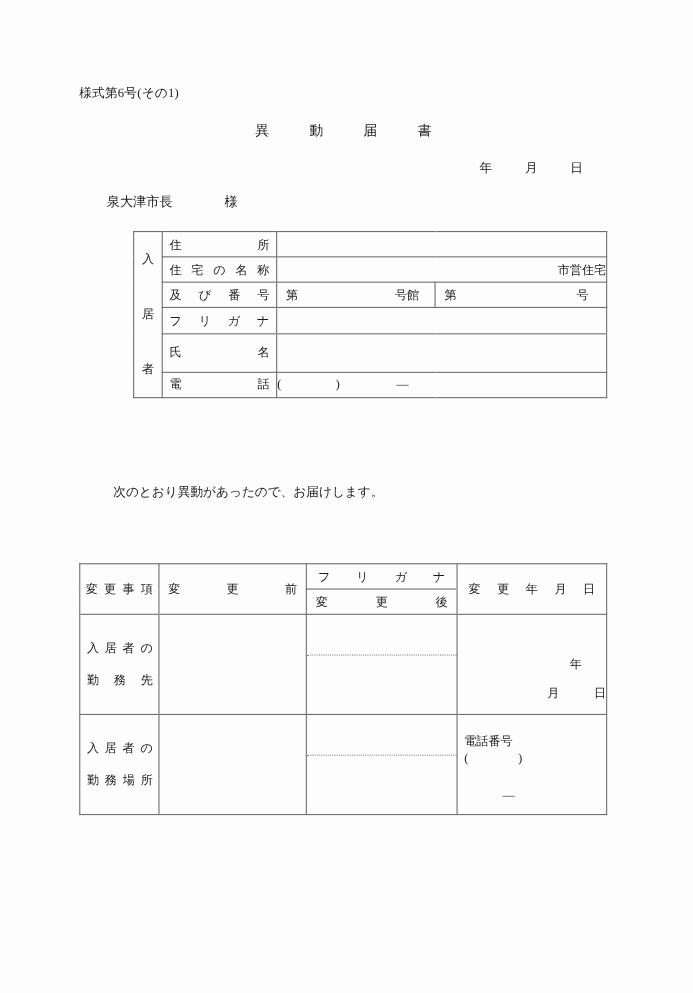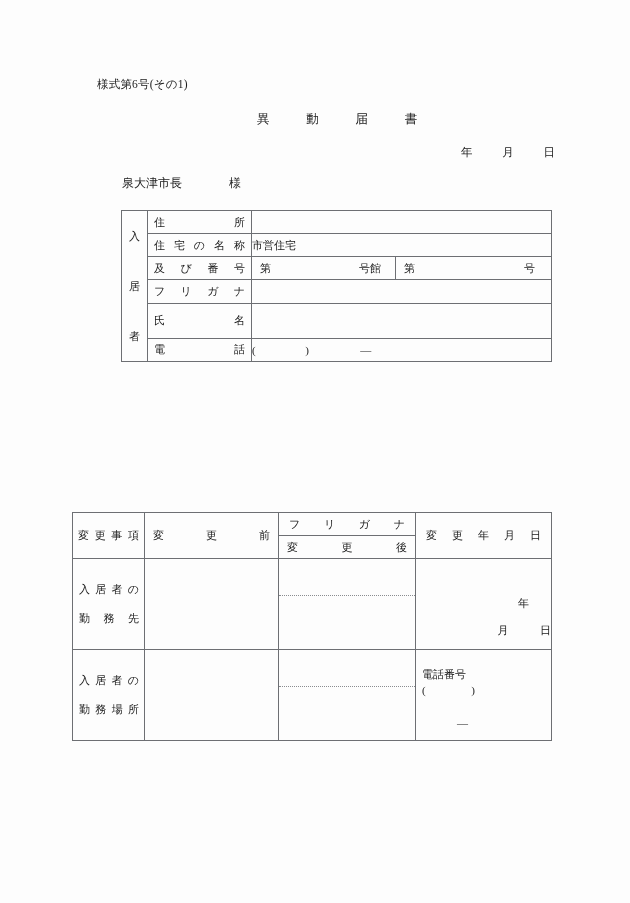--- a/index.html
+++ b/index.html
@@ -14,21 +14,21 @@
   }
   #page {
     position: relative;
     width: 630px;
     height: 903px;
     background: #fdfdfd;
     overflow: hidden;
   }
 
   
-  .abs { position: absolute; margin-left: 25px; }
+  .abs { position: absolute; }
   .nowrap { white-space: nowrap; }
 
   .form-no {
     left: 72px;
     top: 77px;
     font-size: 11.5px;
     letter-spacing: 0.2px;
   }
   .doc-title {
     left: 232px;
@@ -121,21 +121,21 @@
     box-sizing: border-box;
   }
   .stack-2 .spread { width: 64px; }
   .tel-block { padding: 6px 0 0 6px; line-height: 1.45; }
   .tel-dash { text-align: center; padding-top: 18px; padding-right: 42px; }
 
   .ymd-row-top { text-align: right; padding: 26px 22px 0 0; }
   .ymd-row-bot { text-align: right; padding: 12px 0 0 0; }
   .ymd-row-bot span { display: inline-block; }
   .ymd-gap { width: 26px; display: inline-block; }
-  .shiei { padding-right: 8px; }
+  .shiei { text-align: right; padding-right: 8px; }
   .tel-paren { padding-left: 8px; letter-spacing: 0; }
   .tel-paren .gap1 { display: inline-block; width: 44px; }
   .tel-paren .gap2 { display: inline-block; width: 46px; }
 </style>
 </head>
 <body>
 
 <div id="page">
 
   <div class="abs form-no nowrap">様式第6号(その1)</div>
@@ -260,20 +260,21 @@
           <span>(</span>
           <span class="gap1"></span>
           <span>)</span>
           <span class="gap2"></span>
           <span>—</span>
         </td>
       </tr>
     </tbody>
   </table>
 
+  <div class="abs statement nowrap">次のとおり異動があったので、お届けします。</div>
 
 
   <table class="frm" id="tbl-change">
     <colgroup>
       <col style="width:72px">
       <col style="width:134px">
       <col style="width:137px">
       <col style="width:136px">
     </colgroup>
     <tbody>

